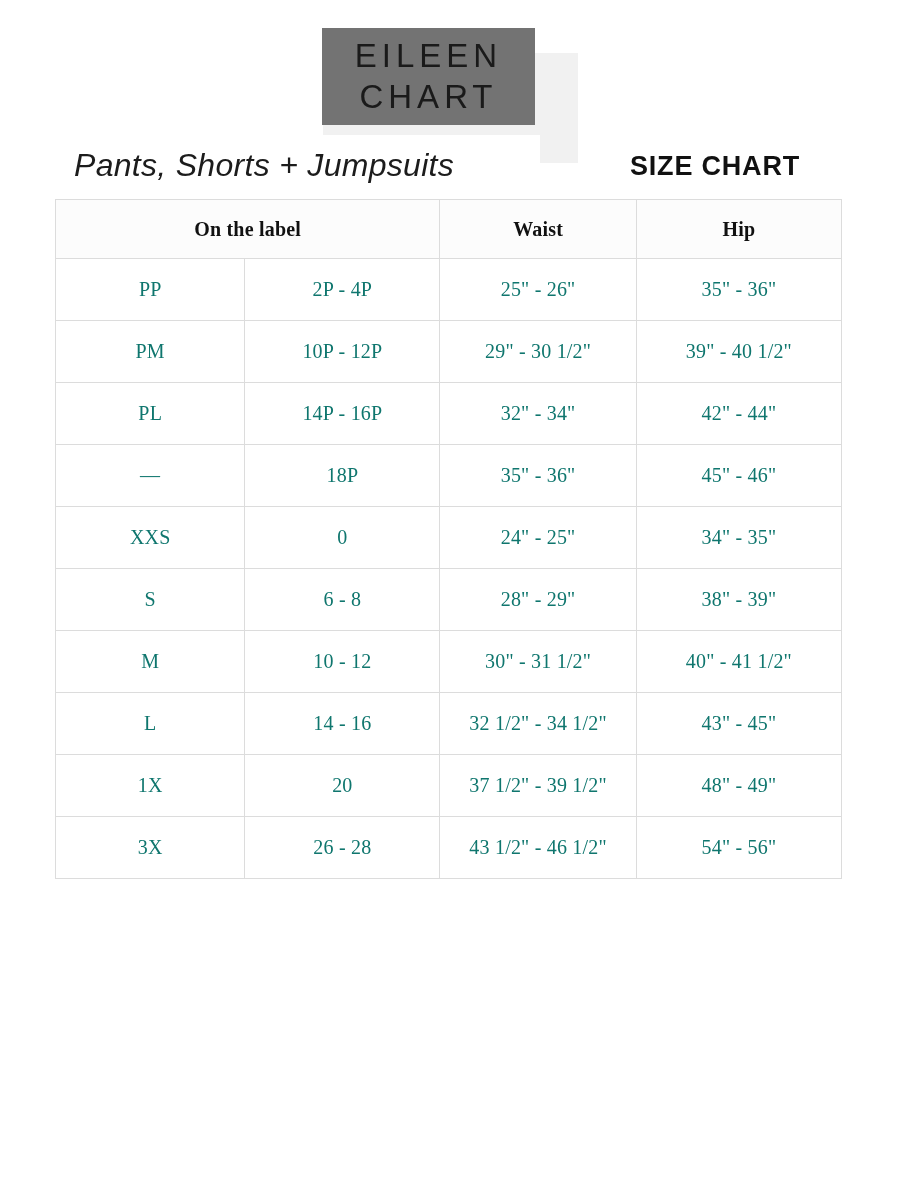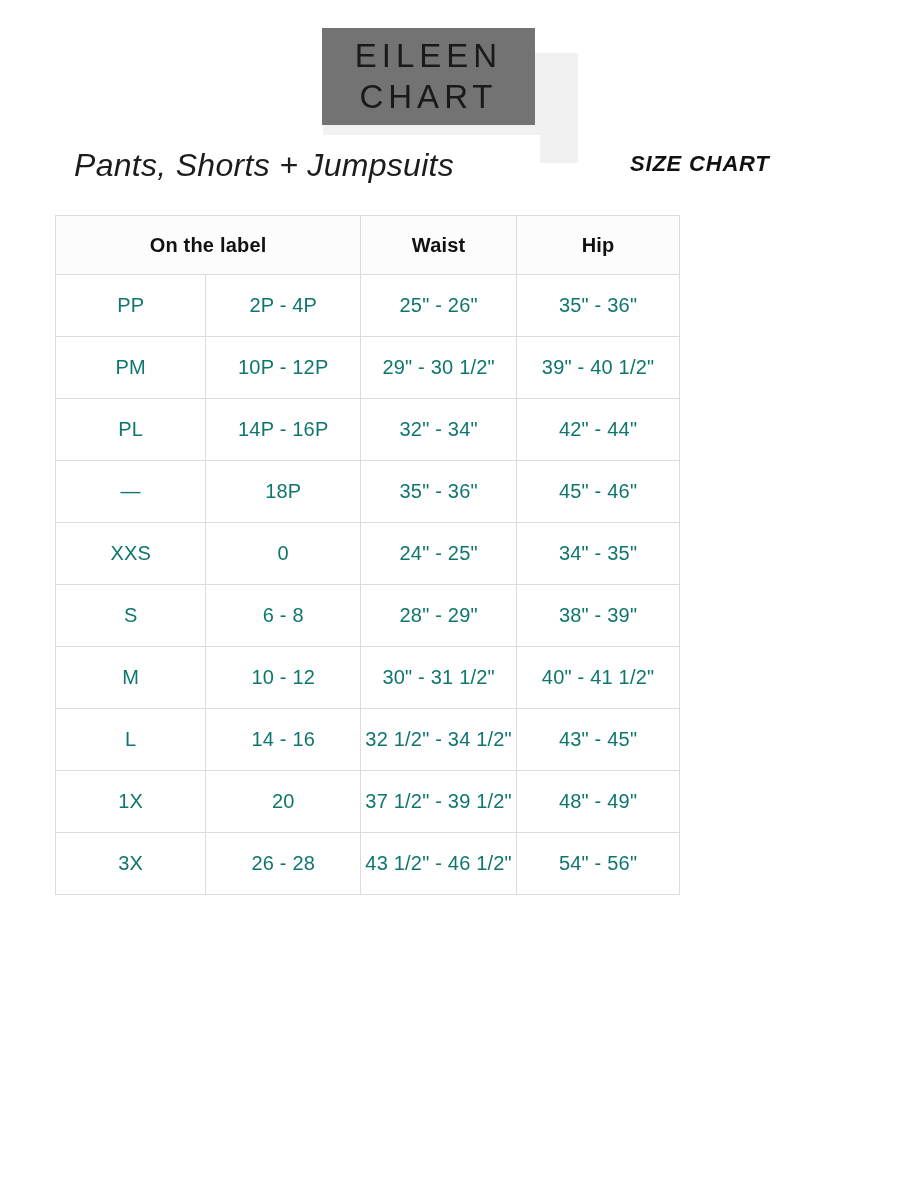--- a/index.html
+++ b/index.html
@@ -52,33 +52,33 @@
     left: 74px; top: 147px;
     font-size: 32px;
     font-weight: 400;
     color: #1c1c1c;
     letter-spacing: 0.3px;
     font-style: italic;
   }
   .size-chart-label {
     position: absolute;
     left: 630px; top: 151px;
-    font-size: 22px;
+    font-size: 27px;
     font-weight: 700;
     color: #111111;
     letter-spacing: 0.8px;
-    font-style: italic;
   }
   
   table.size-table {
     position: absolute;
-    left: 55px; top: 215px;
-    width: 625px;
+    left: 55px; top: 199px;
+    width: 787px;
     border-collapse: collapse;
     table-layout: fixed;
+    font-family: Liberation Serif, serif;
   }
   .size-table th, .size-table td {
     border: 1px solid #dcdcdc;
     text-align: center;
     vertical-align: middle;
   }
   .size-table th {
     height: 56px;
     font-size: 20px;
     font-weight: 700;

